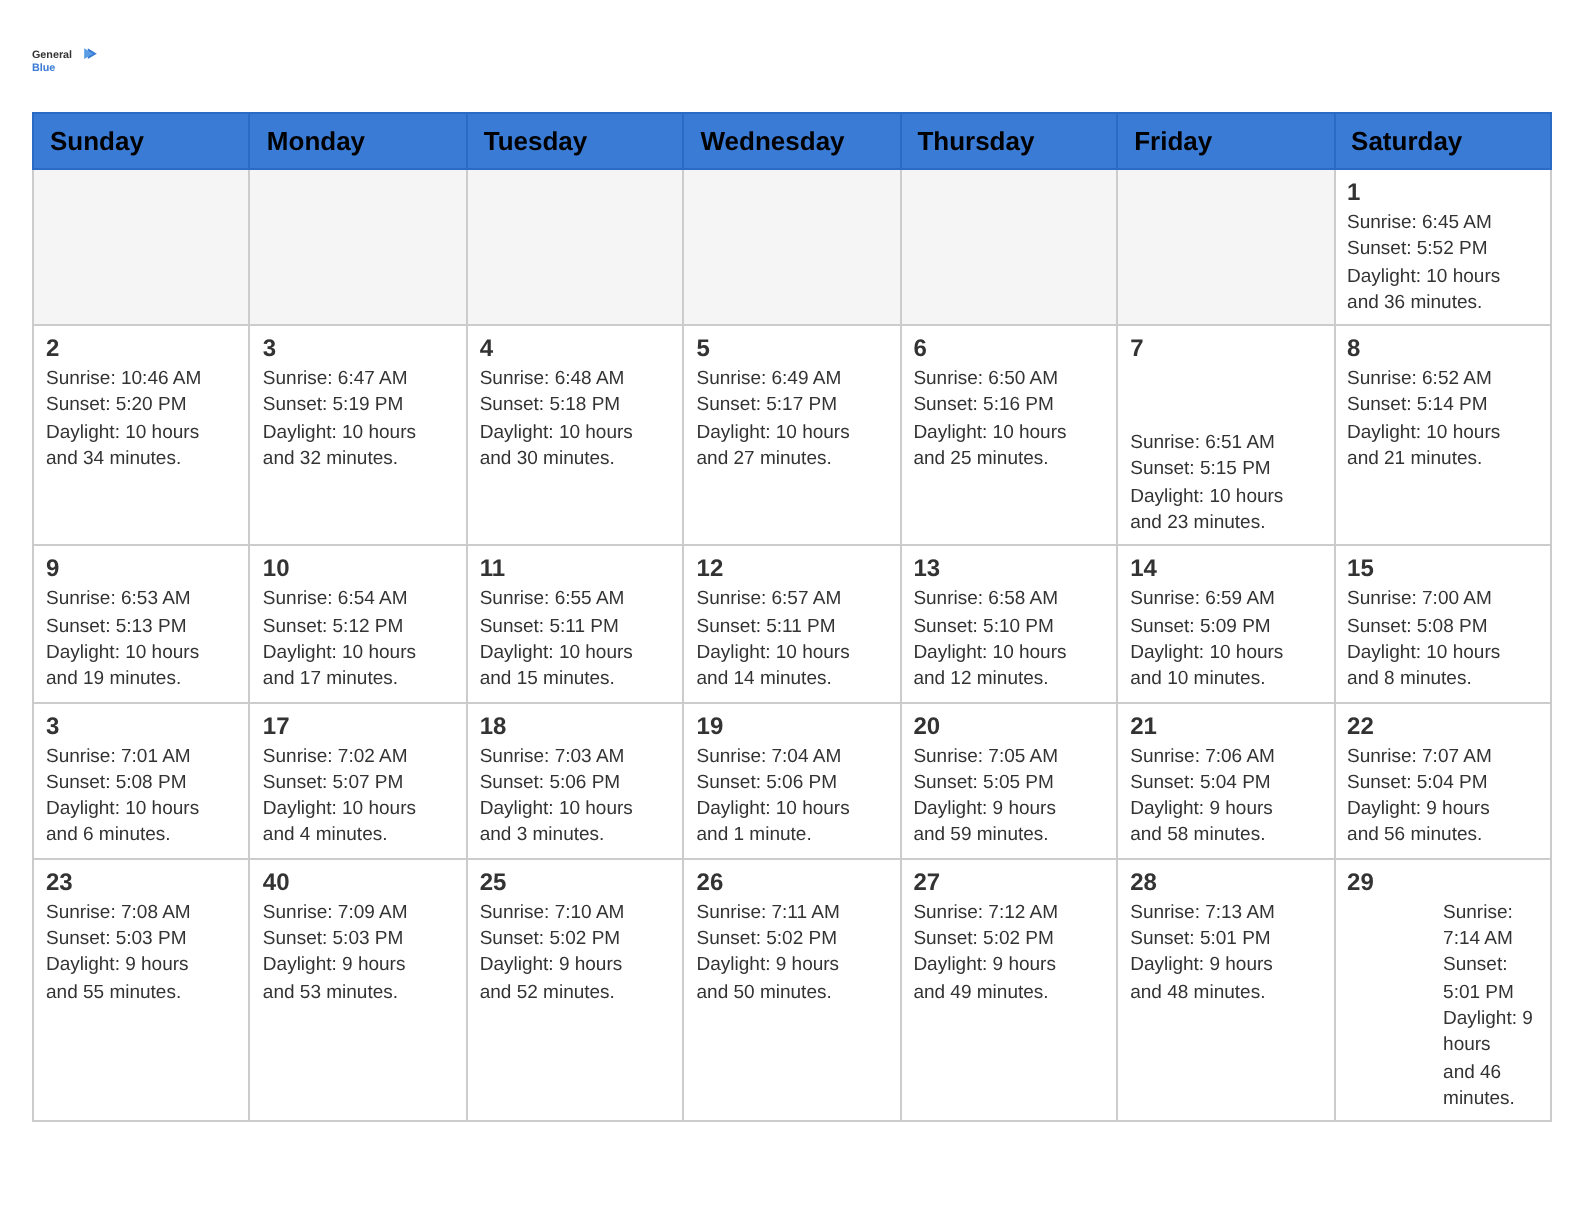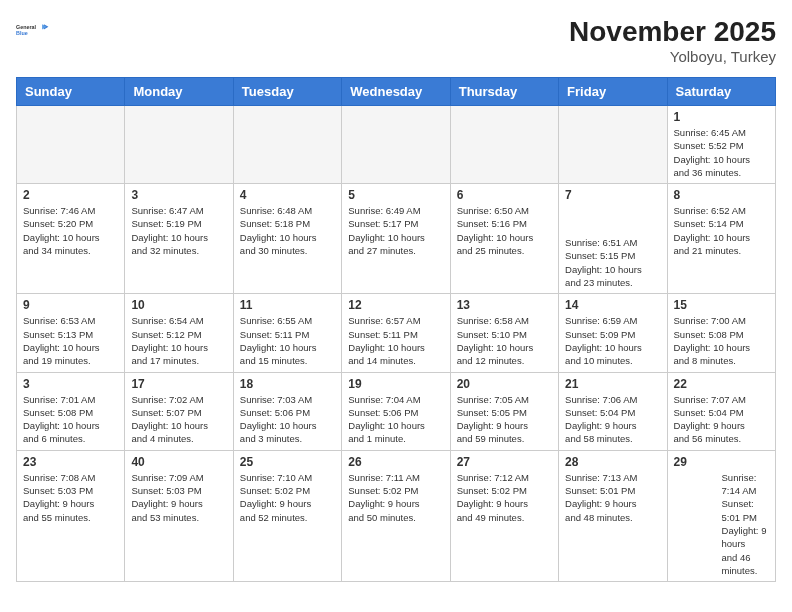--- a/index.html
+++ b/index.html
@@ -38,21 +38,21 @@
       font-weight: normal;
       color: #555;
     }
     .calendar {
       width: 100%;
       border-collapse: collapse;
       border: 1px solid #ccc;
     }
     .calendar th {
       background: #3a7bd5;
-      color: #ffffff;
+      color: #000000;
       font-size: 13px;
       font-weight: bold;
       padding: 6px 8px;
       text-align: left;
       border: 1px solid #2a6bc5;
     }
     .calendar td {
       border: 1px solid #ccc;
       vertical-align: top;
       padding: 4px 6px;
@@ -80,24 +80,20 @@
 
 <div class="header">
   <div class="logo">
     <svg class="logo-icon" viewBox="0 0 80 30" width="80" height="30">
         <text x="0" y="13" font-size="12" font-family="Arial" font-weight="bold" fill="#333">General</text>
         <text x="0" y="27" font-size="12" font-family="Arial" font-weight="bold" fill="#3a7bd5">Blue</text>
         <polygon points="62,2 72,8 62,14" fill="#3a7bd5"></polygon>
         <polygon points="58,2 68,8 58,14" fill="#5a9de5"></polygon>
       </svg>
   </div>
-  <div class="title-block">
-    <h1>November 2025</h1>
-    <h2>Yolboyu, Turkey</h2>
-  </div>
 </div>
 
 <table class="calendar">
   <thead>
     <tr>
     <th>Sunday</th>
         <th>Monday</th>
         <th>Tuesday</th>
         <th>Wednesday</th>
         <th>Thursday</th>
@@ -117,21 +113,21 @@
           <div class="day-number">1</div>
           <div class="day-info" style="white-space: pre-line;">Sunrise: 6:45 AM
 Sunset: 5:52 PM
 Daylight: 10 hours
 and 36 minutes.</div>
         </td>
       </tr>
       <tr>
         <td>
           <div class="day-number">2</div>
-          <div class="day-info" style="white-space: pre-line;">Sunrise: 7:46 AM
+          <div class="day-info" style="white-space: pre-line;">Sunrise: 10:46 AM
 Sunset: 5:20 PM
 Daylight: 10 hours
 and 34 minutes.</div>
         </td>
         <td>
           <div class="day-number">3</div>
           <div class="day-info" style="white-space: pre-line;">Sunrise: 6:47 AM
 Sunset: 5:19 PM
 Daylight: 10 hours
 and 32 minutes.</div>

